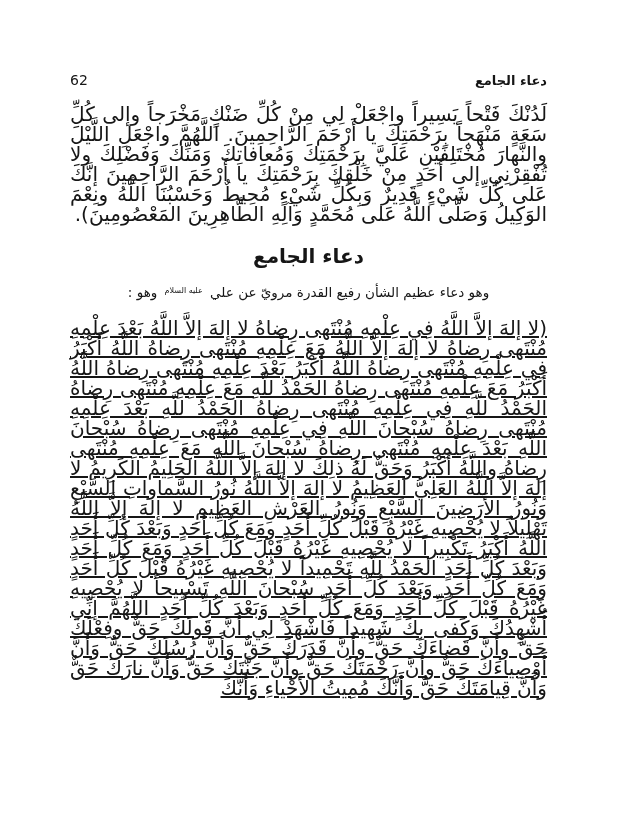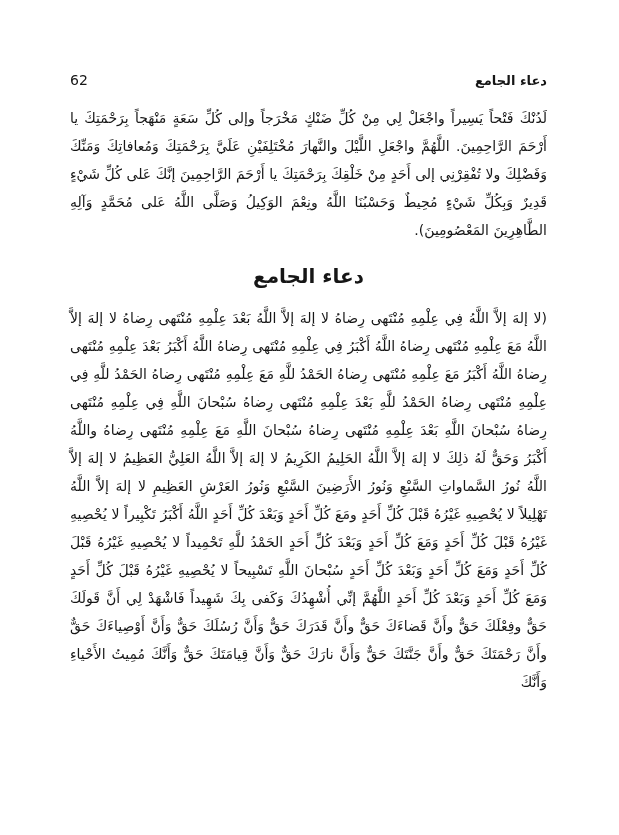--- a/index.html
+++ b/index.html
@@ -26,22 +26,22 @@
     align-items: baseline;
     font-size: 13px;
     font-weight: bold;
     margin-bottom: 16px;
   }
   .page-number {
     font-weight: normal;
     font-size: 14px;
   }
   .para {
-    font-size: 14px;
-    line-height: 28px;
+    font-size: 20px;
+    line-height: 20px;
     text-align: justify;
     text-justify: inter-word;
   }
   .continuation { margin-bottom: 10px; }
   .section-title {
     text-align: center;
     font-size: 20px;
     font-weight: bold;
     margin: 20px 0 16px 0;
   }
@@ -51,32 +51,37 @@
     margin-bottom: 18px;
   }
   .honorific {
     display: inline-block;
     font-size: 8px;
     line-height: 1;
     vertical-align: middle;
     margin: 0 3px;
     transform: translateY(-2px);
   }
-  .dua { margin-top: 4px; }
+  .dua { margin-top: 4px; text-decoration: underline; }
 </style>
 </head>
 <body>
 
 <div class="page">
 
   <header class="page-header">
     <span class="running-title">دعاء الجامع</span>
     <span class="page-number">62</span>
   </header>
 
   <p class="para continuation">لَدُنْكَ فَتْحاً يَسِيراً واجْعَلْ لِي مِنْ كُلِّ ضَنْكٍ مَخْرَجاً وإلى كُلِّ سَعَةٍ مَنْهَجاً بِرَحْمَتِكَ يا أَرْحَمَ الرَّاحِمِينَ. اللَّهُمَّ واجْعَلِ اللَّيْلَ والنَّهارَ مُخْتَلِفَيْنِ عَلَيَّ بِرَحْمَتِكَ وَمُعافاتِكَ وَمَنِّكَ وَفَضْلِكَ ولا تُفْقِرْنِي إلى أَحَدٍ مِنْ خَلْقِكَ بِرَحْمَتِكَ يا أَرْحَمَ الرَّاحِمِينَ إنَّكَ عَلى كُلِّ شَيْءٍ قَدِيرٌ وَبِكُلِّ شَيْءٍ مُحِيطٌ وَحَسْبُنَا اللَّهُ ونِعْمَ الوَكِيلُ وَصَلَّى اللَّهُ عَلى مُحَمَّدٍ وَآلِهِ الطَّاهِرِينَ المَعْصُومِينَ).</p>
 
   <h1 class="section-title">دعاء الجامع</h1>
 
+  <p class="subtitle">
+    <span>وهو دعاء عظيم الشأن رفيع القدرة مرويّ عن علي</span>
+    <span class="honorific">عليه السلام</span>
+    <span>وهو :</span>
+  </p>
 
   <p class="para dua">(لا إلهَ إلاَّ اللَّهُ فِي عِلْمِهِ مُنْتَهى رِضاهُ لا إلهَ إلاَّ اللَّهُ بَعْدَ عِلْمِهِ مُنْتَهى رِضاهُ لا إلهَ إلاَّ اللَّهُ مَعَ عِلْمِهِ مُنْتَهى رِضاهُ اللَّهُ أَكْبَرُ فِي عِلْمِهِ مُنْتَهى رِضاهُ اللَّهُ أَكْبَرُ بَعْدَ عِلْمِهِ مُنْتَهى رِضاهُ اللَّهُ أَكْبَرُ مَعَ عِلْمِهِ مُنْتَهى رِضاهُ الحَمْدُ للَّهِ مَعَ عِلْمِهِ مُنْتَهى رِضاهُ الحَمْدُ للَّهِ فِي عِلْمِهِ مُنْتَهى رِضاهُ الحَمْدُ للَّهِ بَعْدَ عِلْمِهِ مُنْتَهى رِضاهُ سُبْحانَ اللَّهِ فِي عِلْمِهِ مُنْتَهى رِضاهُ سُبْحانَ اللَّهِ بَعْدَ عِلْمِهِ مُنْتَهى رِضاهُ سُبْحانَ اللَّهِ مَعَ عِلْمِهِ مُنْتَهى رِضاهُ واللَّهُ أَكْبَرُ وَحَقٌّ لَهُ ذلِكَ لا إلهَ إلاَّ اللَّهُ الحَلِيمُ الكَرِيمُ لا إلهَ إلاَّ اللَّهُ العَلِيُّ العَظِيمُ لا إلهَ إلاَّ اللَّهُ نُورُ السَّماواتِ السَّبْعِ وَنُورُ الأَرَضِينَ السَّبْعِ وَنُورُ العَرْشِ العَظِيمِ لا إلهَ إلاَّ اللَّهُ تَهْلِيلاً لا يُحْصِيهِ غَيْرُهُ قَبْلَ كُلِّ أَحَدٍ ومَعَ كُلِّ أَحَدٍ وَبَعْدَ كُلِّ أَحَدٍ اللَّهُ أَكْبَرُ تَكْبِيراً لا يُحْصِيهِ غَيْرُهُ قَبْلَ كُلِّ أَحَدٍ وَمَعَ كُلِّ أَحَدٍ وَبَعْدَ كُلِّ أَحَدٍ الحَمْدُ للَّهِ تَحْمِيداً لا يُحْصِيهِ غَيْرُهُ قَبْلَ كُلِّ أَحَدٍ وَمَعَ كُلِّ أَحَدٍ وَبَعْدَ كُلِّ أَحَدٍ سُبْحانَ اللَّهِ تَسْبِيحاً لا يُحْصِيهِ غَيْرُهُ قَبْلَ كُلِّ أَحَدٍ وَمَعَ كُلِّ أَحَدٍ وَبَعْدَ كُلِّ أَحَدٍ اللَّهُمَّ إنِّي أُشْهِدُكَ وَكَفى بِكَ شَهِيداً فَاشْهَدْ لِي أَنَّ قَولَكَ حَقٌّ وفِعْلَكَ حَقٌّ وأَنَّ قَضاءَكَ حَقٌّ وأَنَّ قَدَرَكَ حَقٌّ وَأَنَّ رُسُلَكَ حَقٌّ وَأَنَّ أَوْصِياءَكَ حَقٌّ وأَنَّ رَحْمَتَكَ حَقٌّ وأَنَّ جَنَّتَكَ حَقٌّ وَأَنَّ نارَكَ حَقٌّ وَأَنَّ قِيامَتَكَ حَقٌّ وَأَنَّكَ مُمِيتُ الأَحْياءِ وَأَنَّكَ</p>
 
 </div>
 
 </body></html>

